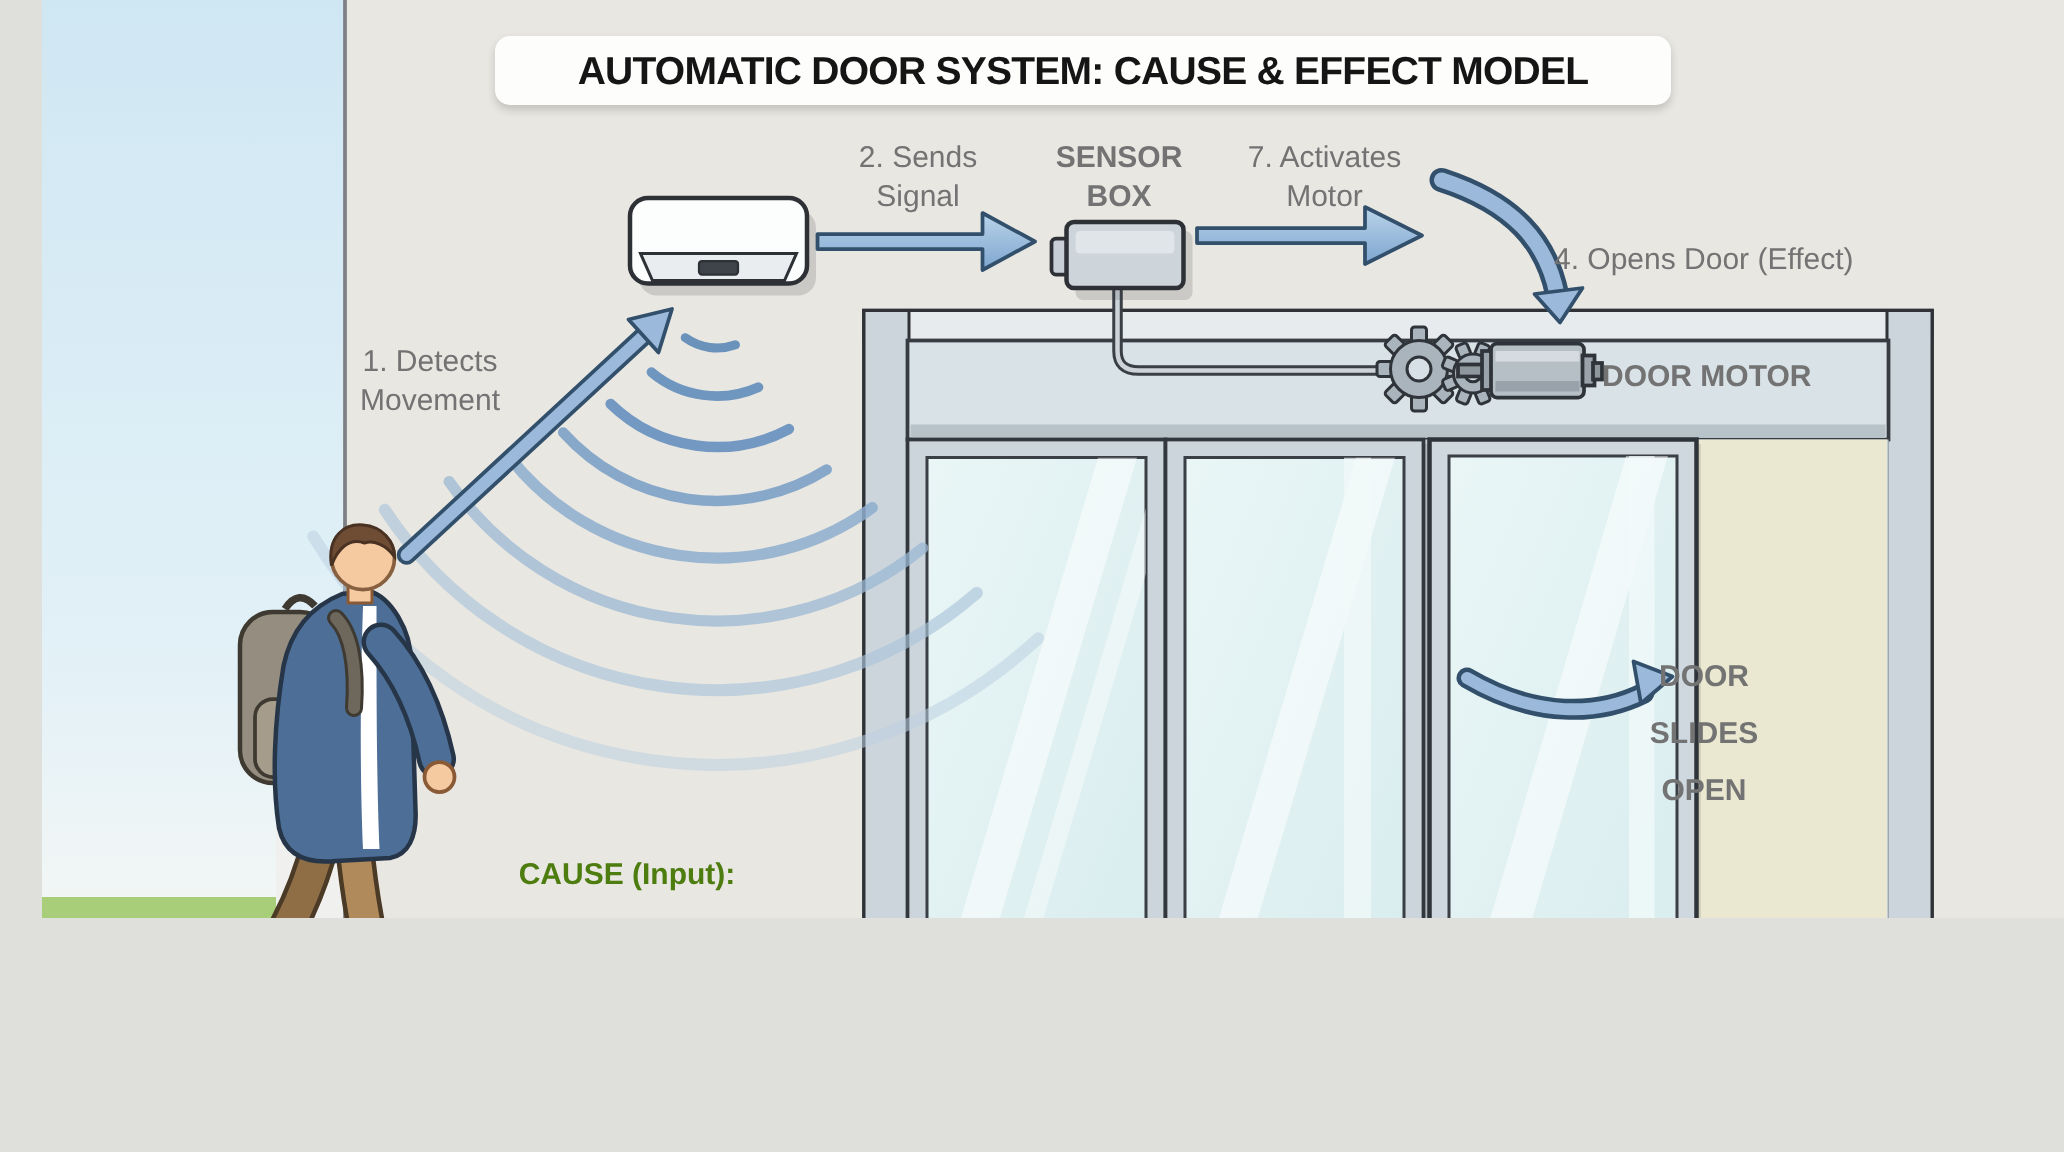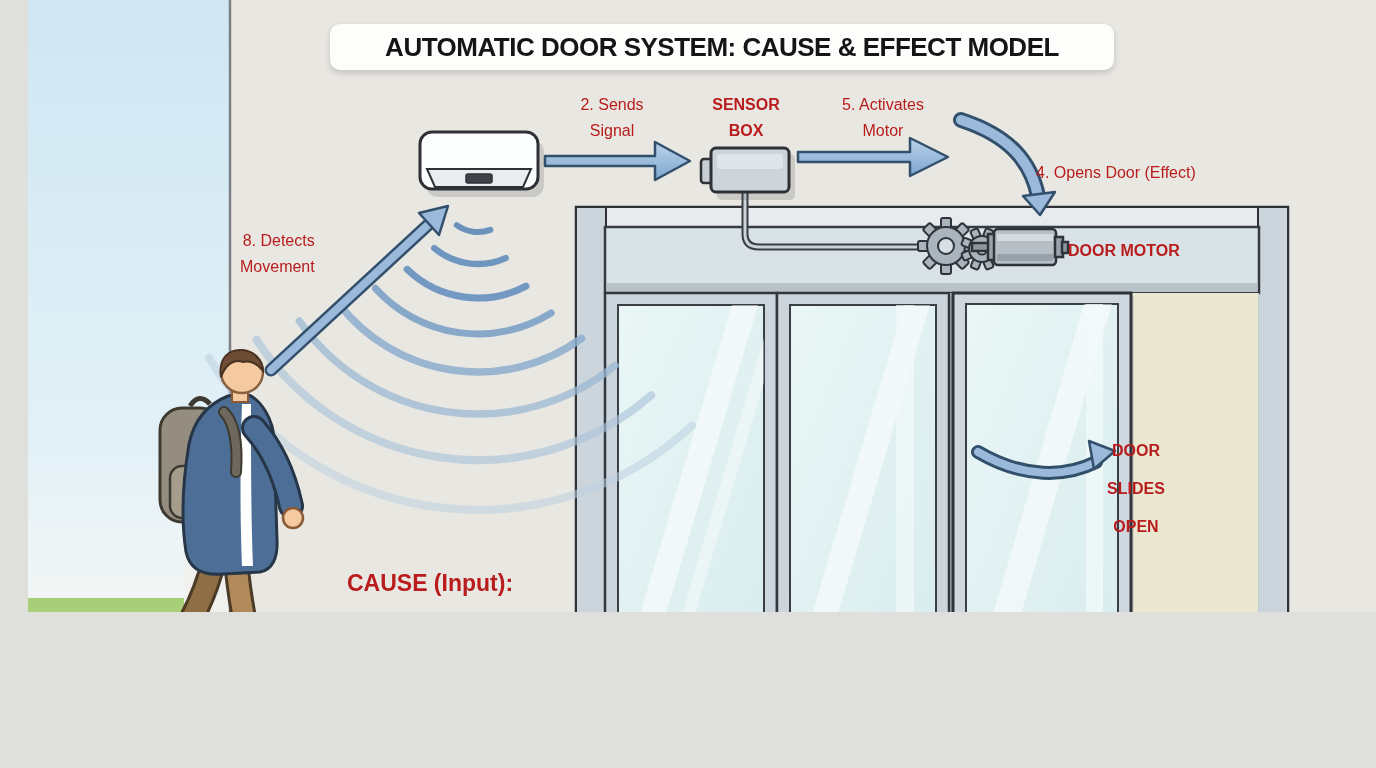--- a/index.html
+++ b/index.html
@@ -13,28 +13,28 @@
   .banner{
     position:absolute;left:302px;top:24px;width:784px;height:46px;
     background:#fdfdfc;border-radius:10px;
     box-shadow:0 3px 6px rgba(0,0,0,.16);
     display:flex;align-items:center;justify-content:center;
   }
   .banner span{
     font-size:26px;font-weight:700;color:#151515;letter-spacing:-.5px;white-space:nowrap;
   }
   .label{
-    position:absolute;font-size:16px;line-height:26px;color:#b91c1c;
+    position:absolute;font-size:20px;line-height:26px;color:#737373;
     white-space:pre-line;text-align:center;
   }
   .label.bold{font-weight:700;}
-  .label.leftalign{text-align:right;}
+  .label.leftalign{text-align:center;}
   .centered{transform:translateX(-50%);}
-  .cause-wrap{position:absolute;left:402px;top:570px;transform:translateX(-50%);text-align:center;
-    font-size:23px;line-height:26px;color:#b91c1c;white-space:nowrap;}
+  .cause-wrap{position:absolute;left:390px;top:570px;transform:translateX(-50%);text-align:center;
+    font-size:20px;line-height:26px;color:#4d7c0f;white-space:nowrap;}
   .cause-wrap .b{font-weight:700;display:block;}
   .cause-wrap .r{display:block;}
 </style>
 </head>
 <body>
 
 <div class="scene">
 
 <svg class="art" width="1376" height="768" viewBox="0 0 1376 768">
   <defs>
@@ -257,27 +257,27 @@
     <rect x="204" y="386" width="16" height="16" fill="#f5caa0" stroke="#8a5a36" stroke-width="2"></rect>
     <circle cx="214" cy="372" r="21" fill="#f5caa0" stroke="#87603f" stroke-width="2.5"></circle>
     <path d="M193,377 C190,357 202,349 214,350 C227,351 235,361 235,371 C229,363 221,360 215,362 C205,358 197,366 193,377 Z" fill="#6f4c34" stroke="#4a3222" stroke-width="2"></path>
   </g>
 </svg>
 
   <div class="banner">
     <span>AUTOMATIC DOOR SYSTEM: CAUSE &amp; EFFECT MODEL</span>
   </div>
 
-  <div class="label leftalign" style="left:212px;top:228px;">8. Detects
+  <div class="label leftalign" style="left:212px;top:228px;">1. Detects
 Movement</div>
   <div class="label centered" style="left:584px;top:92px;">2. Sends
 Signal</div>
   <div class="label bold centered" style="left:718px;top:92px;">SENSOR
 BOX</div>
-  <div class="label centered" style="left:855px;top:92px;">5. Activates
+  <div class="label centered" style="left:855px;top:92px;">7. Activates
 Motor</div>
   <div class="label leftalign" style="left:1008px;top:160px;white-space:nowrap;">4. Opens Door (Effect)</div>
   <div class="label bold leftalign" style="left:1040px;top:238px;white-space:nowrap;">DOOR MOTOR</div>
   <div class="cause-wrap">
     <span class="b">CAUSE (Input):</span>
   </div>
   <div class="label bold centered" style="left:1108px;top:432px;line-height:38px;">DOOR
 SLIDES
 OPEN</div>
 

